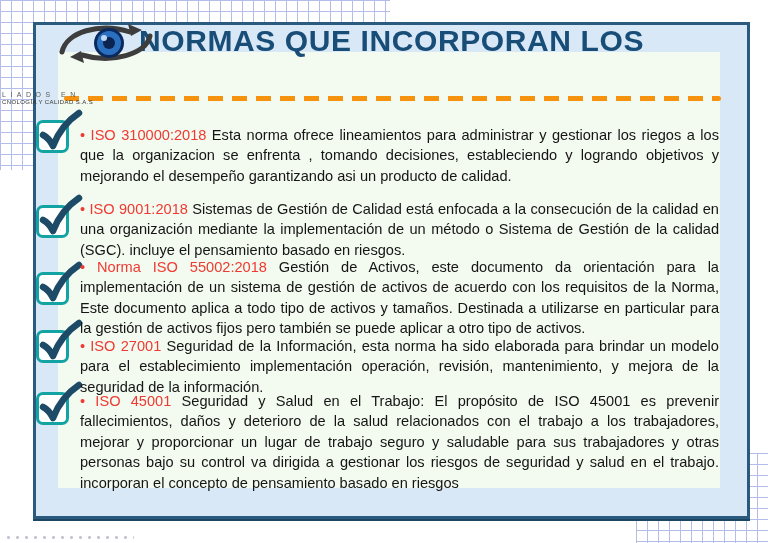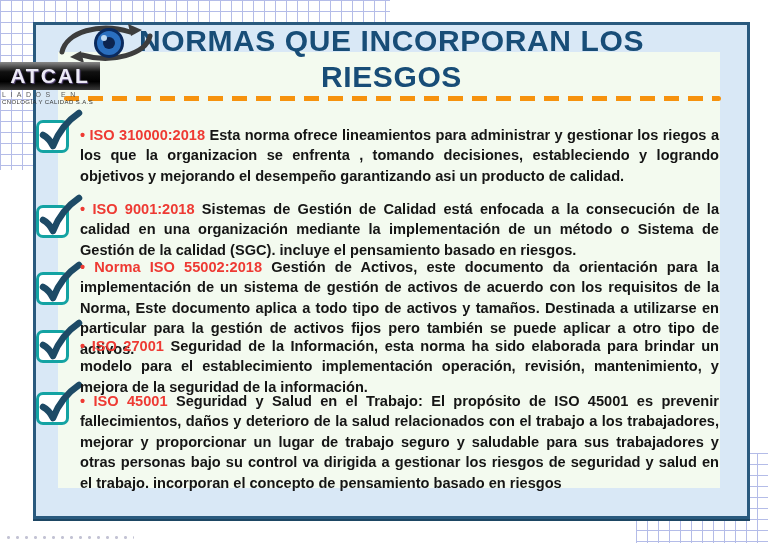--- a/index.html
+++ b/index.html
@@ -43,21 +43,21 @@
             color:#eceaf6;font-weight:bold;font-size:21px;letter-spacing:2px;
             display:flex;align-items:center;justify-content:center;
             text-shadow:1px 1px 1px #5a4a7a;}
   .logo-sub1{position:absolute;left:2px;top:91px;width:120px;color:#5a5a5a;
              font-size:7px;letter-spacing:4.5px;white-space:nowrap;}
   .logo-sub2{position:absolute;left:2px;top:99px;width:120px;color:#333;
              font-size:6px;letter-spacing:.4px;white-space:nowrap;}
 
   
   .bullet{position:absolute;left:80px;width:639px;text-align:justify;
-          font-weight:bold;font-size:14.6px;line-height:20.5px;color:#151515;}
+          font-weight:normal;font-size:14.6px;line-height:20.5px;color:#151515;}
   .bullet .code{color:#ee3a33;}
 
   
   .check{position:absolute;left:36px;width:48px;height:46px;}
   .check .cbox{position:absolute;left:0;bottom:2px;width:27px;height:27px;
                background:#fff;border:3px solid #14a3a3;border-radius:7px;}
   .check svg{position:absolute;left:1px;top:0;}
 </style>
 </head>
 <body>
@@ -66,38 +66,34 @@
 
   <div class="grid grid-tl"></div>
   <div class="grid grid-br"></div>
   <div class="dots"></div>
 
   <div class="main-box"></div>
   <div class="green-area"></div>
 
   <div class="title">
     <div>NORMAS QUE INCORPORAN LOS</div>
-    <div>RIESGOS</div>
   </div>
 
   <div class="dash-line"></div>
 
   <svg class="logo-eye" width="108" height="42" viewBox="0 0 108 42">
     <path d="M10 30 C 14 10, 48 0, 78 10" fill="none" stroke="#3d3d3d" stroke-width="5" stroke-linecap="round"></path>
     <path d="M79 14 L 90 8 L 76 2 Z" fill="#3d3d3d"></path>
     <path d="M98 14 C 94 32, 60 42, 30 33" fill="none" stroke="#3d3d3d" stroke-width="5" stroke-linecap="round"></path>
     <path d="M29 29 L 18 35 L 32 41 Z" fill="#3d3d3d"></path>
     <circle cx="57" cy="21" r="15" fill="#0a2a5e"></circle>
     <circle cx="57" cy="21" r="12" fill="#2a6fc0"></circle>
     <circle cx="57" cy="21" r="6" fill="#0c2450"></circle>
     <circle cx="52" cy="16" r="3" fill="#bcd8f2"></circle>
   </svg>
-  <div class="logo-box">
-    <span>ATCAL</span>
-  </div>
   <div class="logo-sub1">LIADOS EN</div>
   <div class="logo-sub2">CNOLOGÍA Y CALIDAD S.A.S</div>
 
   <div class="check" style="top:109px">
     <span class="cbox"></span>
     <svg width="46" height="44" viewBox="0 0 46 44">
         <path d="M6 26 Q 12 29 16 37 Q 24 16 42 4" fill="none" stroke="#1d4a66" stroke-width="6.5" stroke-linecap="round" stroke-linejoin="round"></path>
       </svg>
   </div>
   <div class="check" style="top:194px">

